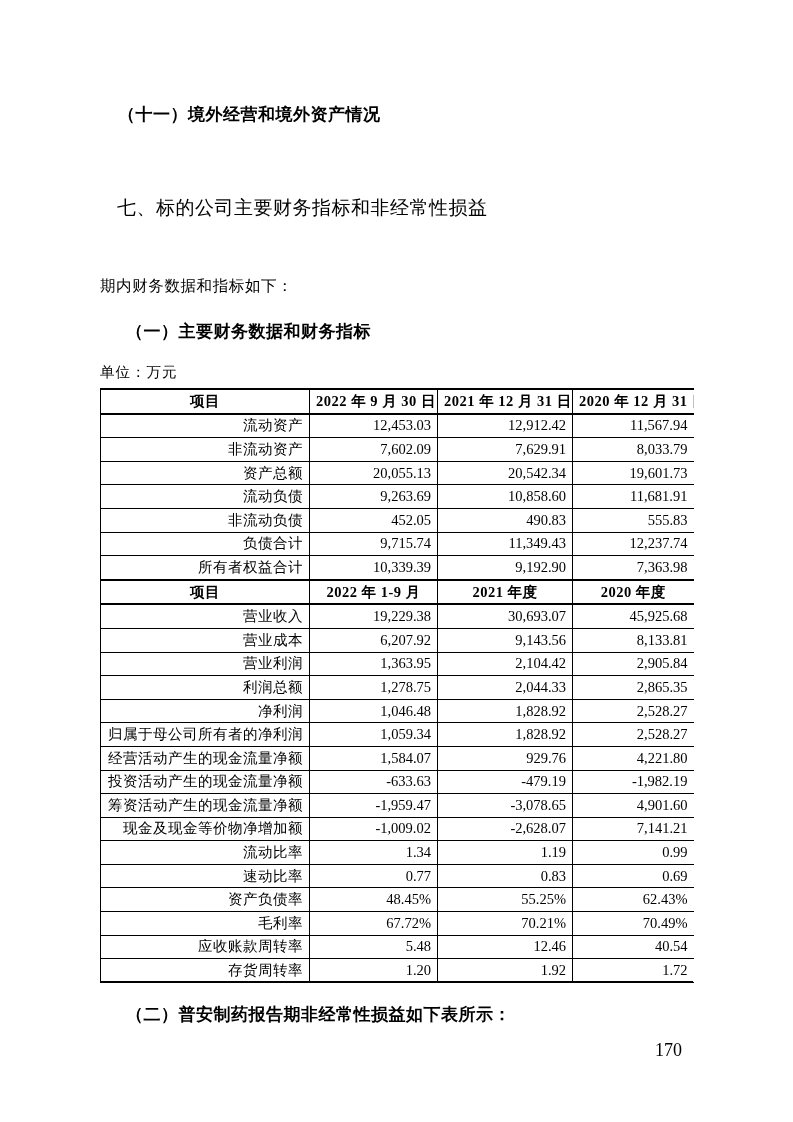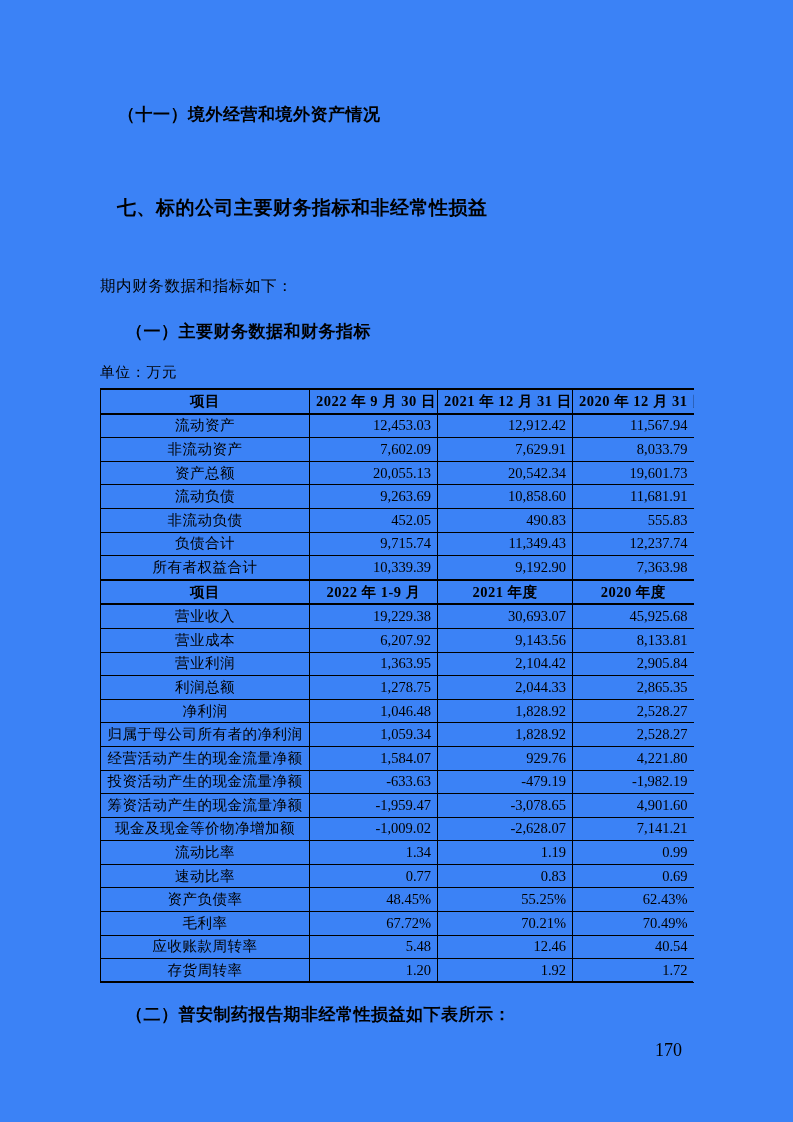--- a/index.html
+++ b/index.html
@@ -1,32 +1,32 @@
 <!DOCTYPE html>
 <html lang="zh"><head>
 <meta charset="utf-8">
 <style>
   html,body{margin:0;padding:0;background:#888;}
   .page{
     position:relative;
     width:793px;height:1122px;
     margin:0 auto;
-    background:#3b82f6;
+    background:#ffffff;
     font-family:"Liberation Serif","DejaVu Serif",serif;
     color:#000;
     overflow:hidden;
   }
   .abs{position:absolute;}
   .h-sub{
     font-family:"Liberation Sans","DejaVu Sans",sans-serif;
     font-weight:bold;font-size:17px;letter-spacing:0.5px;white-space:nowrap;
   }
   .h-main{
     font-family:"Liberation Sans","DejaVu Sans",sans-serif;
-    font-weight:bold;font-size:19px;letter-spacing:0.5px;white-space:nowrap;
+    font-weight:normal;font-size:19px;letter-spacing:0.5px;white-space:nowrap;
   }
   .body-text{font-size:15.5px;letter-spacing:0.6px;white-space:nowrap;}
   .unit-label{
     width:593px;text-align:left;padding-right:30px;box-sizing:border-box;
     font-size:14.5px;letter-spacing:1px;
   }
   table.fin{
     border-collapse:collapse;table-layout:fixed;
     width:593px;
     border-top:2.5px solid #000;
@@ -39,21 +39,21 @@
     padding:0 6px;
     height:22.6px;
     overflow:hidden;white-space:nowrap;
     font-weight:normal;
   }
   table.fin td:last-child, table.fin th:last-child{border-right:none;}
   table.fin th{font-weight:bold;letter-spacing:0.5px;}
   table.fin tr.mid th{border-top:2px solid #000;border-bottom:2px solid #000;}
   table.fin tr.first th{border-bottom:2px solid #000;}
   table.fin td.num{text-align:right;font-family:"Liberation Serif","DejaVu Serif",serif;}
-  table.fin td.lbl{text-align:center;letter-spacing:0.5px;}
+  table.fin td.lbl{text-align:right;letter-spacing:0.5px;}
   .bottom-rule{width:593px;height:2.5px;background:#000;}
   .page-num{font-size:18px;}
 </style>
 </head>
 <body>
 
 <div class="page">
 
   <div class="abs h-sub" style="top:103px;left:118px;">（十一）境外经营和境外资产情况</div>
 

